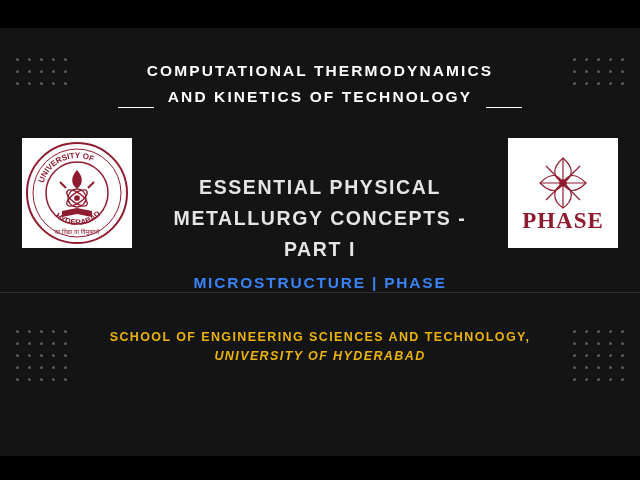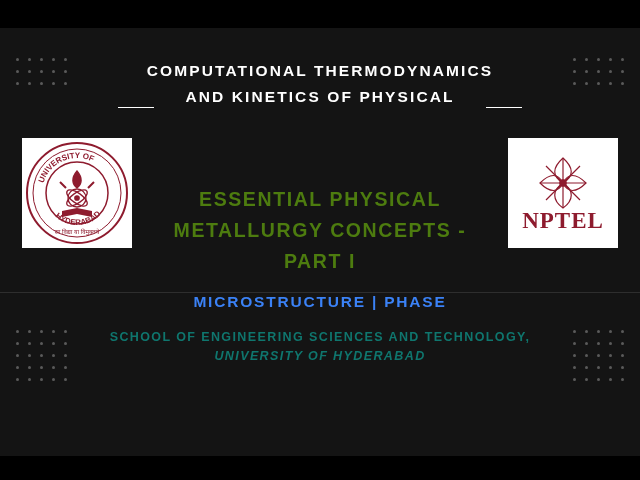--- a/index.html
+++ b/index.html
@@ -114,26 +114,26 @@
   
   .center-block {
     position: absolute;
     left: 140px;
     right: 140px;
     top: 168px;
     text-align: center;
     z-index: 4;
   }
   .main-title {
-    color: #4d7c0f;
+    color: #e5e5e5;
     font-size: 19.5px;
     font-weight: bold;
     letter-spacing: 1.6px;
     line-height: 31px;
-    margin: 16px;
+    margin: 4px;
   }
   .subtitle {
     margin-top: 9px;
     color: #3b82f6;
     font-size: 15.5px;
     font-weight: bold;
     letter-spacing: 1.8px;
   }
 
   
@@ -157,21 +157,21 @@
     z-index: 4;
   }
   .speaker-name {
     color: #ffffff;
     font-size: 15px;
     font-weight: bold;
     letter-spacing: 2.2px;
   }
   .affil {
     margin-top: 12px;
-    color: #0f766e;
+    color: #eab308;
     font-size: 12.5px;
     font-weight: bold;
     letter-spacing: 1.4px;
     line-height: 19px;
   }
   .affil .l2 { display: block; font-style: italic; }
 
   
   .bottom-band {
     position: absolute;
@@ -274,21 +274,21 @@
       <span></span>
     <span></span>
       <span></span>
       <span></span>
       <span></span>
       <span></span>
   </div>
 
   <div class="header-title">
     <span>COMPUTATIONAL THERMODYNAMICS</span>
-    <span class="l2">AND KINETICS OF PHYSICAL</span>
+    <span class="l2">AND KINETICS OF TECHNOLOGY</span>
   </div>
   <div class="hrule hrule-left"></div>
   <div class="hrule hrule-right"></div>
 
   <div class="logo logo-left">
     <svg class="uoh-svg" viewBox="0 0 110 110" xmlns="http://www.w3.org/2000/svg">
       <circle cx="55" cy="55" r="50" fill="none" stroke="#8e1b2e" stroke-width="2"></circle>
       <circle cx="55" cy="55" r="44" fill="none" stroke="#8e1b2e" stroke-width="1"></circle>
       <circle cx="55" cy="55" r="31" fill="none" stroke="#8e1b2e" stroke-width="1.5"></circle>
       <path id="arcTop" d="M 20 55 A 35 35 0 0 1 90 55" fill="none"></path>
@@ -320,21 +320,21 @@
           <path d="M31 4 L31 54"></path>
           <path d="M31 4 C 20 14, 20 22, 31 29 C 42 22, 42 14, 31 4 Z"></path>
           <path d="M31 29 C 20 36, 20 46, 31 54 C 42 46, 42 36, 31 29 Z"></path>
           <path d="M8 29 L54 29"></path>
           <path d="M8 29 C 18 19, 26 19, 31 29 C 26 39, 18 39, 8 29 Z"></path>
           <path d="M54 29 C 44 19, 36 19, 31 29 C 36 39, 44 39, 54 29 Z"></path>
           <path d="M14 12 L48 46 M48 12 L14 46"></path>
           <circle cx="31" cy="29" r="3.2" fill="#8e1b2e"></circle>
         </g>
       </svg>
-      <div class="nptel-text">NPTEL</div>
+      <div class="nptel-text">PHASE</div>
     </div>
   </div>
 
   <div class="center-block">
     <div class="main-title">
       <span>ESSENTIAL PHYSICAL</span><br>
       <span>METALLURGY CONCEPTS - PART I</span>
     </div>
     <div class="subtitle">MICROSTRUCTURE | PHASE</div>
   </div>

